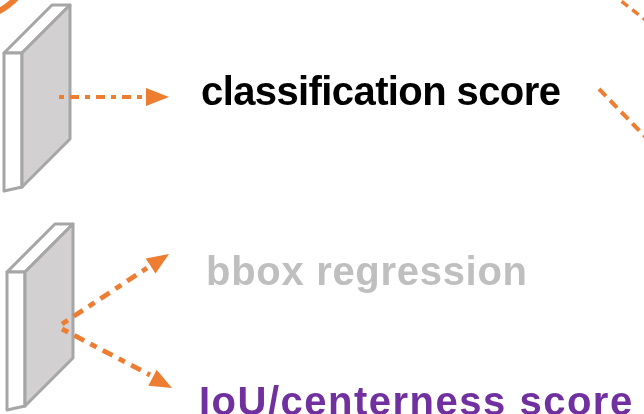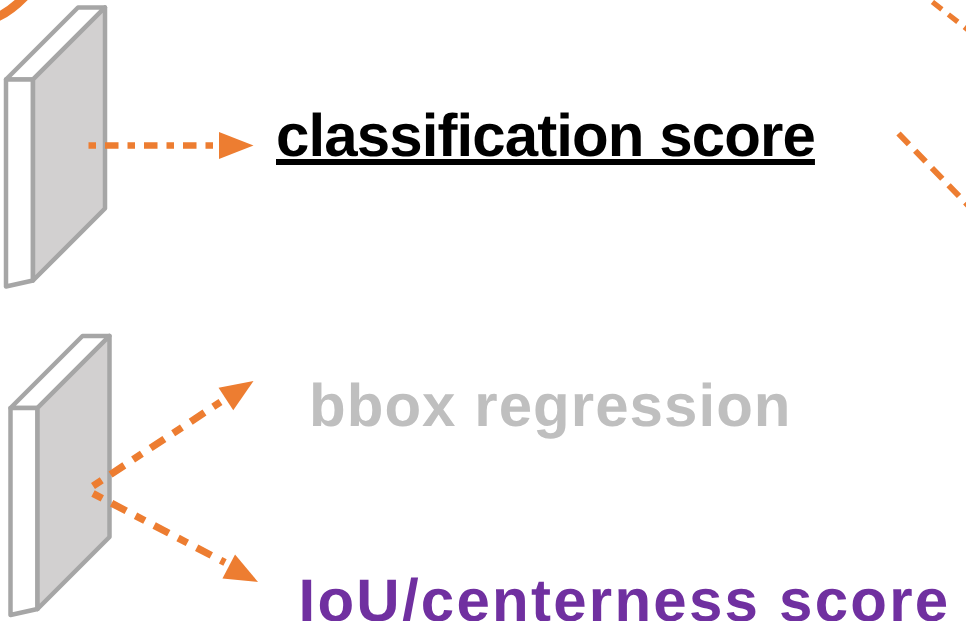--- a/index.html
+++ b/index.html
@@ -22,21 +22,21 @@
   .head{fill:var(--arrow,#ED7D31);stroke:none;}
 
   
   .label{
     position:absolute;
     font-weight:700;
     font-size:40px;
     line-height:40px;
     white-space:nowrap;
   }
-  .label-classification{left:184px;top:71px;letter-spacing:-0.6px;color:var(--label-classification,#000000);text-decoration:underline;}
+  .label-classification{left:201px;top:71px;letter-spacing:-0.6px;color:var(--label-classification,#000000);}
   .label-bbox{left:206px;top:251px;letter-spacing:0.7px;color:var(--label-bbox,#BFBFBF);}
   .label-iou{left:199px;top:368px;letter-spacing:1.5px;color:var(--label-iou,#7030A0);margin-top:13px;}
 </style>
 </head>
 <body>
 
 <div id="canvas">
 
   <svg id="diagram-svg" viewBox="0 0 644 414">
 

